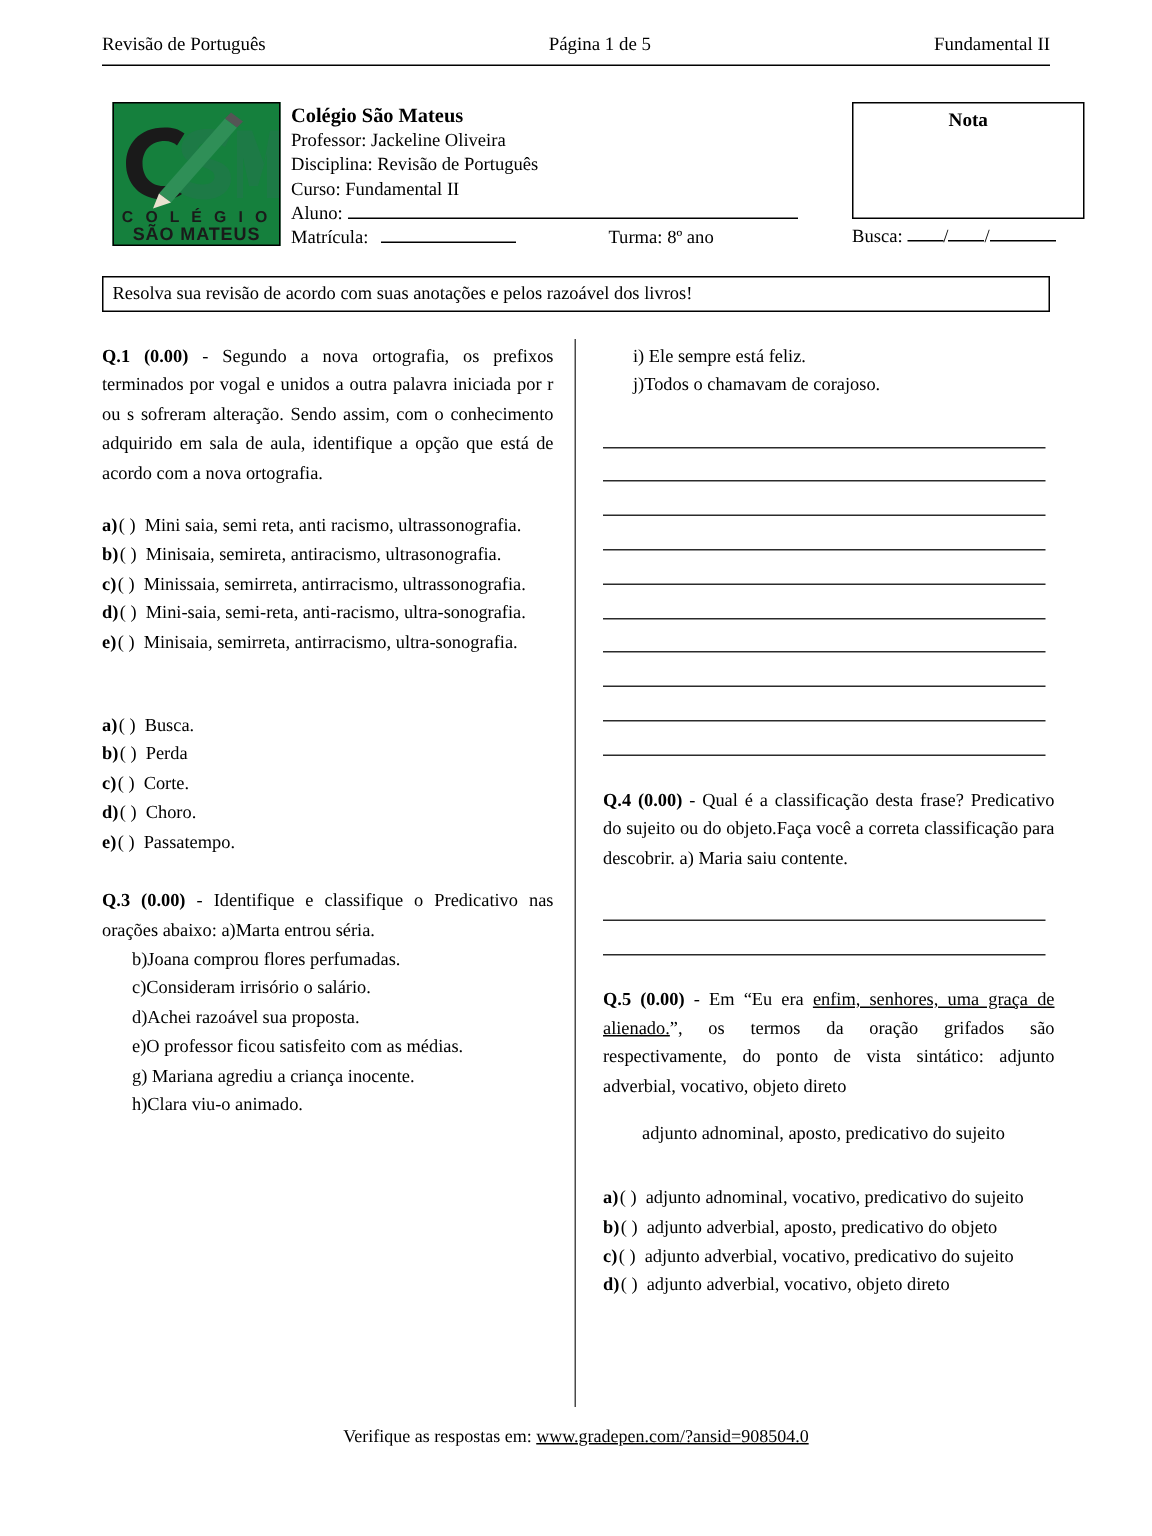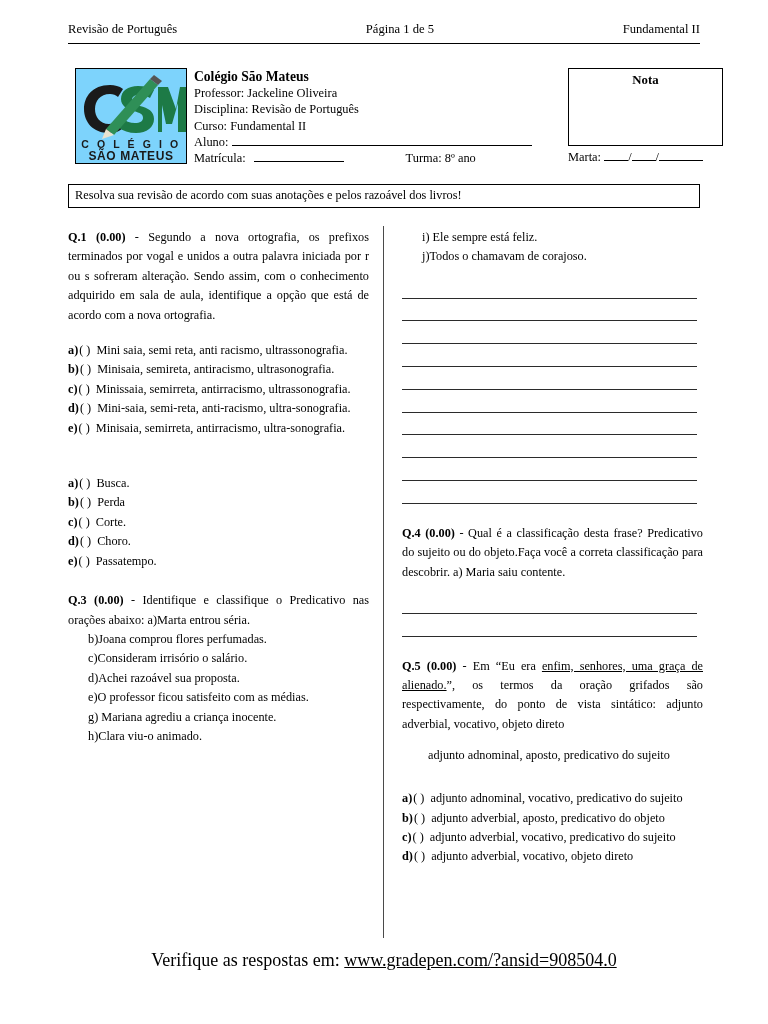--- a/index.html
+++ b/index.html
@@ -53,21 +53,21 @@
     height: 100px;
   }
   .logo-box {
     position: absolute;
     left: 7px;
     top: 0px;
     width: 112px;
     height: 96px;
     border: 1.1px solid #000;
     box-sizing: border-box;
-    background: #7dd3fc;
+    background: #15803d;
     overflow: hidden;
   }
   .logo-svg { display:block; width: 110px; height: 94px; }
 
   .school-info {
     position: absolute;
     left: 126px;
     top: 0px;
     width: 375px;
     font-size: 12.4px;
@@ -211,21 +211,21 @@
     border-bottom: 1.3px solid #2b2b2b;
   }
 
   
   .footer {
     position: absolute;
     left: 0;
     top: 950px;
     width: 768px;
     text-align: center;
-    font-size: 18px;
+    font-size: 12px;
   }
   .footer .url { text-decoration: underline; }
 </style>
 </head>
 <body>
 
 <div class="page">
 
   <div class="running-head">
     <div>Revisão de Português</div>
@@ -278,21 +278,21 @@
           <span>Turma:</span>
           <span>8º ano</span>
         </span>
       </div>
     </div>
 
     <div class="nota-box">
       <div class="nota-label">Nota</div>
     </div>
     <div class="data-line">
-      <span>Marta:</span>
+      <span>Busca:</span>
       <span class="data-blank db1"></span><span>/</span><span class="data-blank db2"></span><span>/</span><span class="data-blank db3"></span>
     </div>
   </div>
 
   <div class="banner">Resolva sua revisão de acordo com suas anotações e pelos razoável dos livros!</div>
 
   <div class="col-rule"></div>
 
   <div class="col col-left">
 

